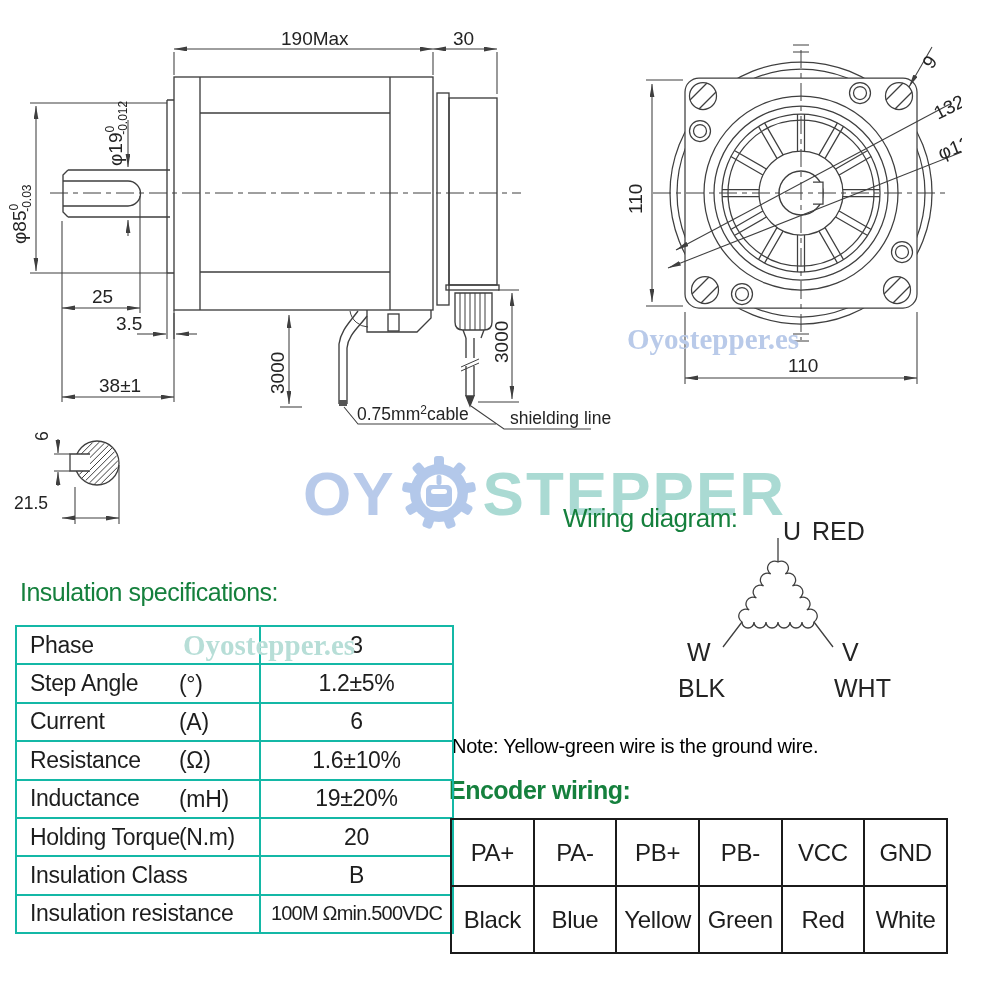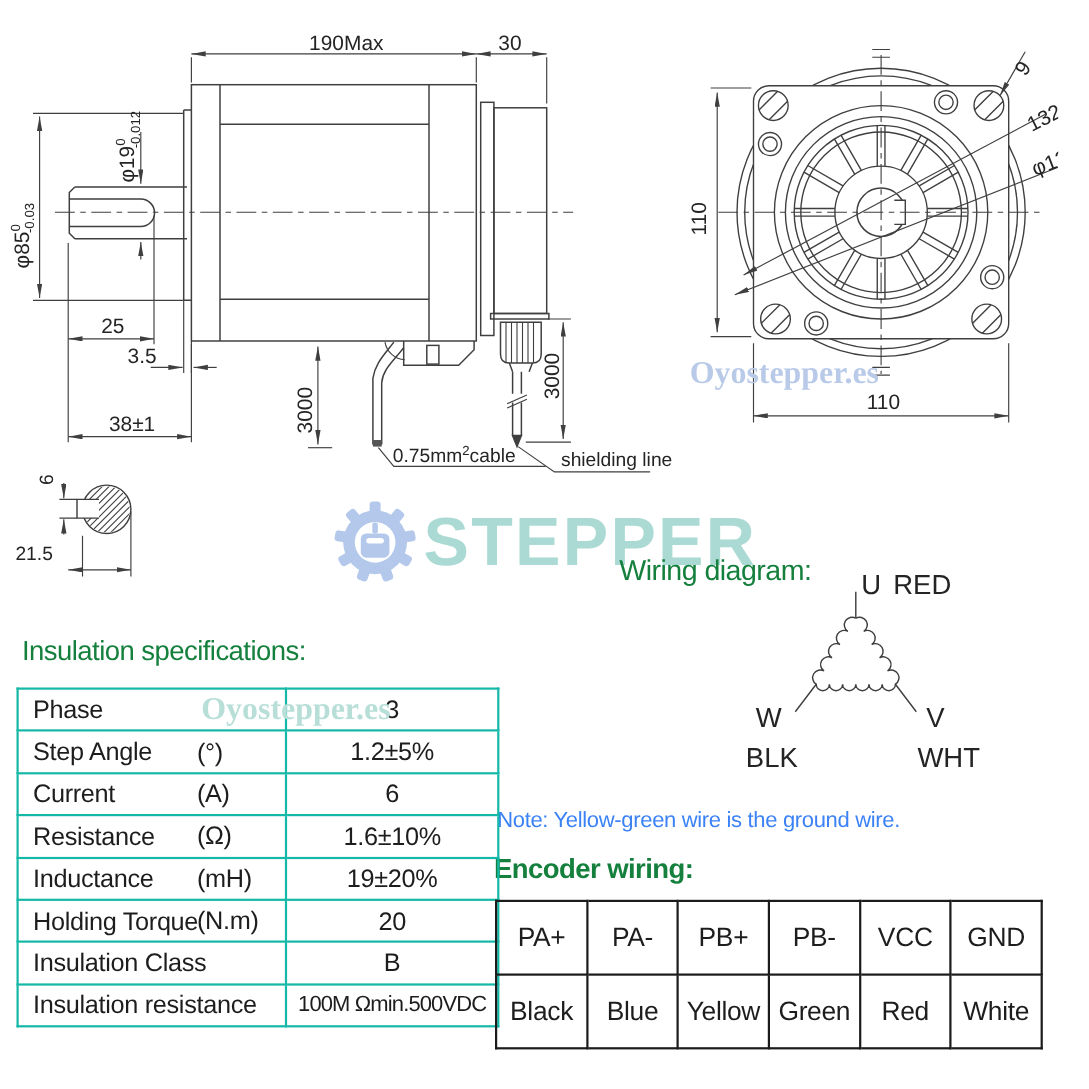--- a/index.html
+++ b/index.html
@@ -1,21 +1,21 @@
 <!DOCTYPE html>
 <html><head>
 <meta charset="utf-8">
 <style>
   html,body{margin:0;padding:0;background:#fff;}
   #canvas{position:relative;width:962px;height:990px;background:#fff;overflow:hidden;
           font-family:"Liberation Sans",sans-serif;color:#1d1d1d;}
   .abs{position:absolute;}
   svg text{font-family:"Liberation Sans",sans-serif;fill:#242424;}
   .h1{font-size:25px;letter-spacing:-0.5px;color:#15803d;}
-  .note{font-size:20px;color:#3b82f6;letter-spacing:-0.3px;}
+  .note{font-size:20px;color:#000000;letter-spacing:-0.3px;}
   .wm-serif{font-family:"Liberation Serif",serif;font-weight:bold;}
   
   table{border-collapse:collapse;}
   #spec-table{width:415px;table-layout:fixed;}
   #spec-table td{border:2px solid #14b8a6;height:34.4px;font-size:23px;
                  letter-spacing:-0.3px;white-space:nowrap;overflow:visible;}
   #spec-table td.lc{position:relative;padding-left:13px;width:228px;}
   #spec-table td.lc .unit{position:absolute;left:162px;top:50%;transform:translateY(-50%);}
   #spec-table td.vc{text-align:center;width:187px;padding:0 2px;}
   #spec-table tr:last-child td.vc{font-size:20px;letter-spacing:-0.8px;}
@@ -266,20 +266,21 @@
         <text x="678" y="697">BLK</text>
         <text x="842" y="661">V</text>
         <text x="834" y="697">WHT</text>
       </g>
     </g>
   </svg>
 
   <div class="abs wm-serif" style="left:627px;top:323px;font-size:29px;color:#b9cae9;">Oyostepper.es</div>
 
   <div id="logo" class="abs" style="left:303px;top:452px;">
+    <span class="oy">OY</span>
     <svg width="76" height="82" viewBox="-38 -41 76 82">
       <g id="gear" fill="#afc6e9">
           <rect x="-5" y="-37" width="10" height="12" rx="3" transform="rotate(0)"></rect>
           <rect x="-5" y="-37" width="10" height="12" rx="3" transform="rotate(40)"></rect>
           <rect x="-5" y="-37" width="10" height="12" rx="3" transform="rotate(80)"></rect>
           <rect x="-5" y="-37" width="10" height="12" rx="3" transform="rotate(120)"></rect>
           <rect x="-5" y="-37" width="10" height="12" rx="3" transform="rotate(160)"></rect>
           <rect x="-5" y="-37" width="10" height="12" rx="3" transform="rotate(200)"></rect>
           <rect x="-5" y="-37" width="10" height="12" rx="3" transform="rotate(240)"></rect>
           <rect x="-5" y="-37" width="10" height="12" rx="3" transform="rotate(280)"></rect>

